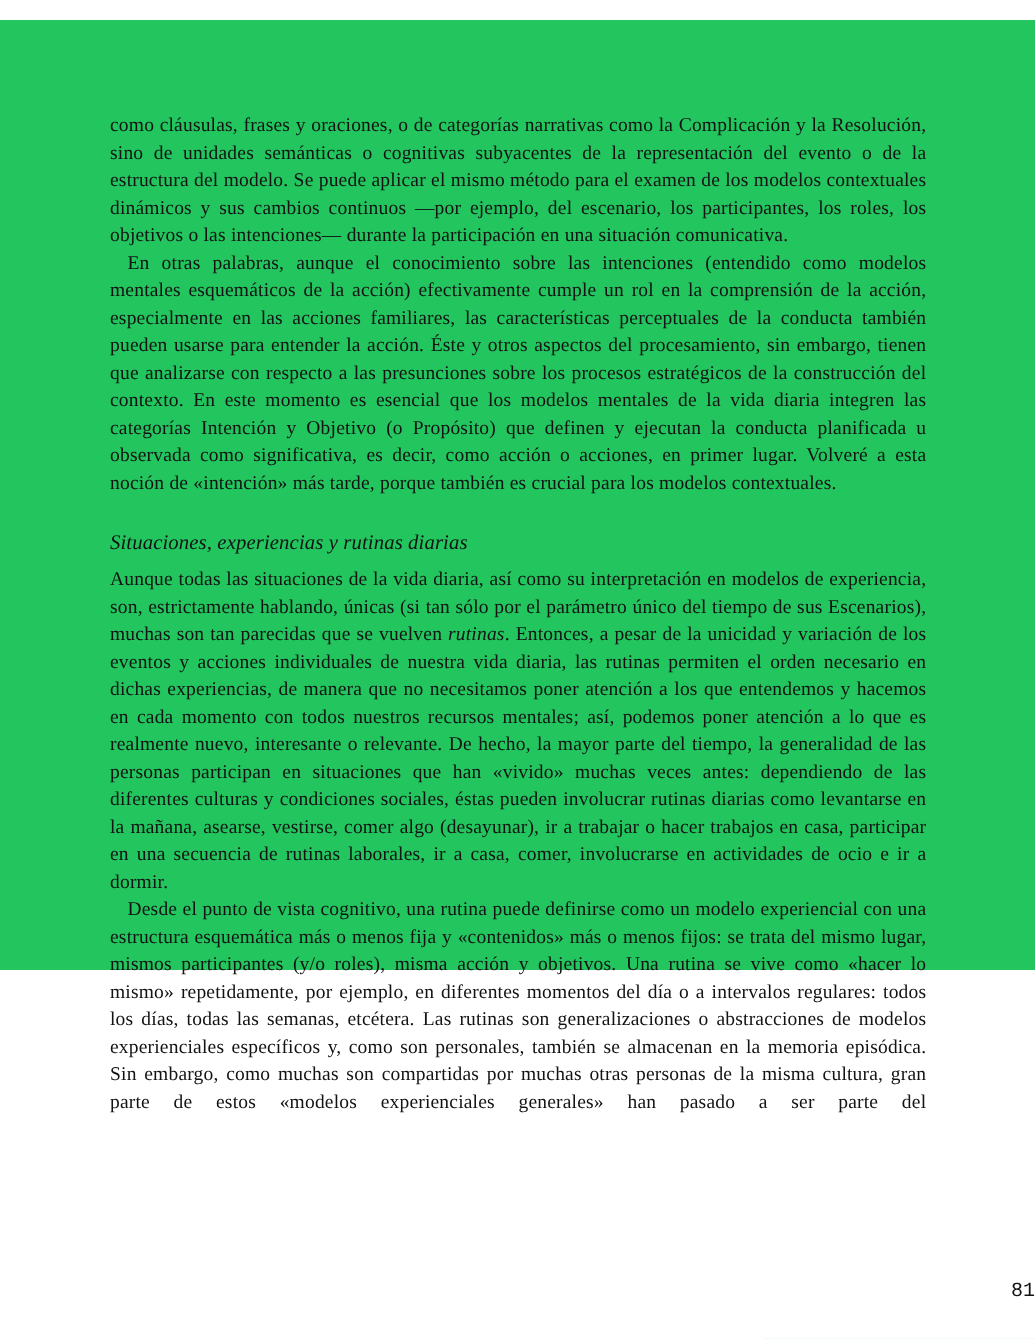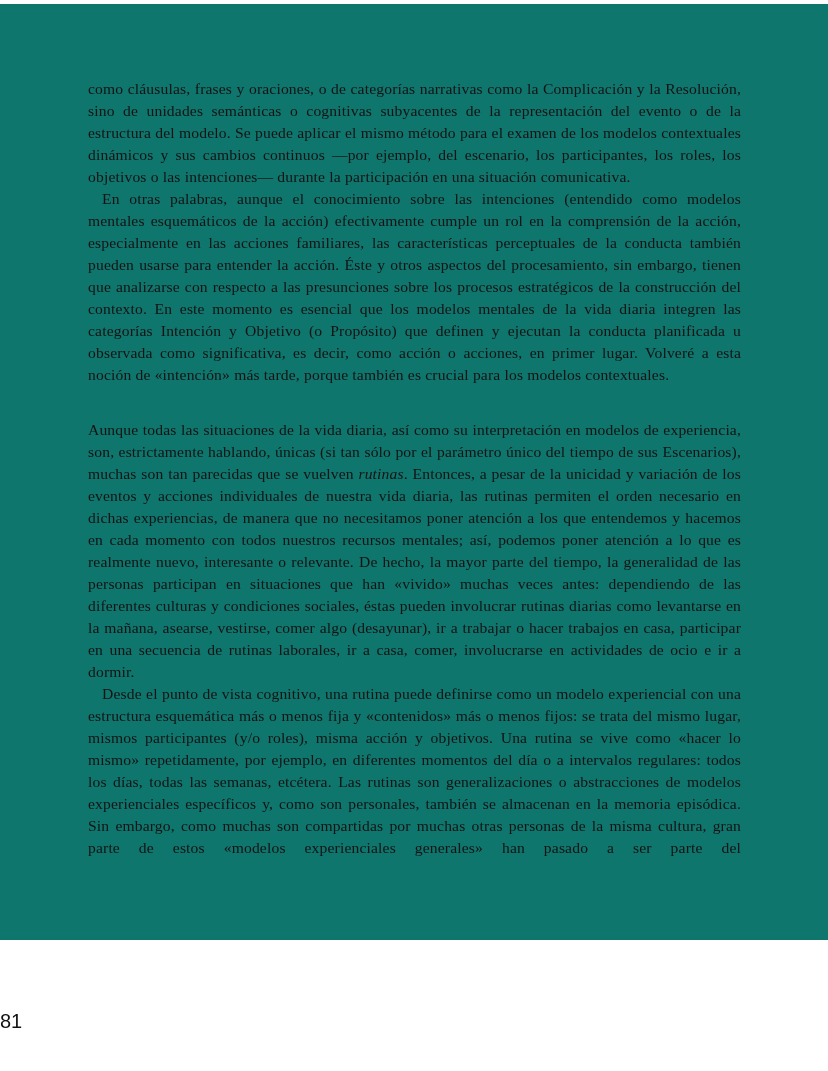--- a/index.html
+++ b/index.html
@@ -13,24 +13,24 @@
     height: 1071px;
     position: relative;
     font-family: "Liberation Serif", "DejaVu Serif", serif;
     color: #141414;
     overflow: hidden;
   }
 
   #page {
     position: absolute;
     left: 0;
-    top: 4px;
+    top: 16px;
     width: 828px;
-    height: 936px;
-    background: #0f766e;
+    height: 760px;
+    background: #22c55e;
   }
 
   #text-column {
     position: absolute;
     left: 88px;
     top: 74px;
     width: 653px;
   }
 
   p.para {
@@ -75,40 +75,41 @@
   .spacer-after-heading  { height: 8px; }
 
   em.inline-italic {
   }
 
   #page-number {
     position: absolute;
     left: 0;
     top: 1007px;
     width: 828px;
-    text-align: left;
-    font-size: 20px;
+    text-align: right;
+    font-size: 16px;
     line-height: 20px;
     color: #131313;
-    font-family: Liberation Sans, sans-serif;
+    font-family: Liberation Mono, monospace;
   }
 </style>
 </head>
 <body>
 
 <div id="page">
 
   <div id="text-column">
 
     <p class="para">como cláusulas, frases y oraciones, o de categorías narrativas como la Complicación y la Resolución, sino de unidades semánticas o cognitivas subyacentes de la representación del evento o de la estructura del modelo. Se puede aplicar el mismo método para el examen de los modelos contextuales dinámicos y sus cambios continuos —por ejemplo, del escenario, los participantes, los roles, los objetivos o las intenciones— durante la participación en una situación comunicativa.</p>
 
     <p class="para indent">En otras palabras, aunque el conocimiento sobre las intenciones (entendido como modelos mentales esquemáticos de la acción) efectivamente cumple un rol en la comprensión de la acción, especialmente en las acciones familiares, las características perceptuales de la conducta también pueden usarse para entender la acción. Éste y otros aspectos del procesamiento, sin embargo, tienen que analizarse con respecto a las presunciones sobre los procesos estratégicos de la construcción del contexto. En este momento es esencial que los modelos mentales de la vida diaria integren las categorías Intención y Objetivo (o Propósito) que definen y ejecutan la conducta planificada u observada como significativa, es decir, como acción o acciones, en primer lugar. Volveré a esta noción de «intención» más tarde, porque también es crucial para los modelos contextuales.</p>
 
     <div class="spacer-before-heading"></div>
 
+    <h2 class="section-heading">Situaciones, experiencias y rutinas diarias</h2>
 
     <div class="spacer-after-heading"></div>
 
     <p class="para"><span>Aunque todas las situaciones de la vida diaria, así como su interpretación en modelos de experiencia, son, estrictamente hablando, únicas (si tan sólo por el parámetro único del tiempo de sus Escenarios), muchas son tan parecidas que se vuelven </span><em class="inline-italic">rutinas</em><span>. Entonces, a pesar de la unicidad y variación de los eventos y acciones individuales de nuestra vida diaria, las rutinas permiten el orden necesario en dichas experiencias, de manera que no necesitamos poner atención a los que entendemos y hacemos en cada momento con todos nuestros recursos mentales; así, podemos poner atención a lo que es realmente nuevo, interesante o relevante. De hecho, la mayor parte del tiempo, la generalidad de las personas participan en situaciones que han «vivido» muchas veces antes: dependiendo de las diferentes culturas y condiciones sociales, éstas pueden involucrar rutinas diarias como levantarse en la mañana, asearse, vestirse, comer algo (desayunar), ir a trabajar o hacer trabajos en casa, participar en una secuencia de rutinas laborales, ir a casa, comer, involucrarse en actividades de ocio e ir a dormir.</span></p>
 
     <p class="para indent force-justify-last">Desde el punto de vista cognitivo, una rutina puede definirse como un modelo experiencial con una estructura esquemática más o menos fija y «contenidos» más o menos fijos: se trata del mismo lugar, mismos participantes (y/o roles), misma acción y objetivos. Una rutina se vive como «hacer lo mismo» repetidamente, por ejemplo, en diferentes momentos del día o a intervalos regulares: todos los días, todas las semanas, etcétera. Las rutinas son generalizaciones o abstracciones de modelos experienciales específicos y, como son personales, también se almacenan en la memoria episódica. Sin embargo, como muchas son compartidas por muchas otras personas de la misma cultura, gran parte de estos «modelos experienciales generales» han pasado a ser parte del</p>
 
   </div>
 
   <div id="page-number">81</div>

